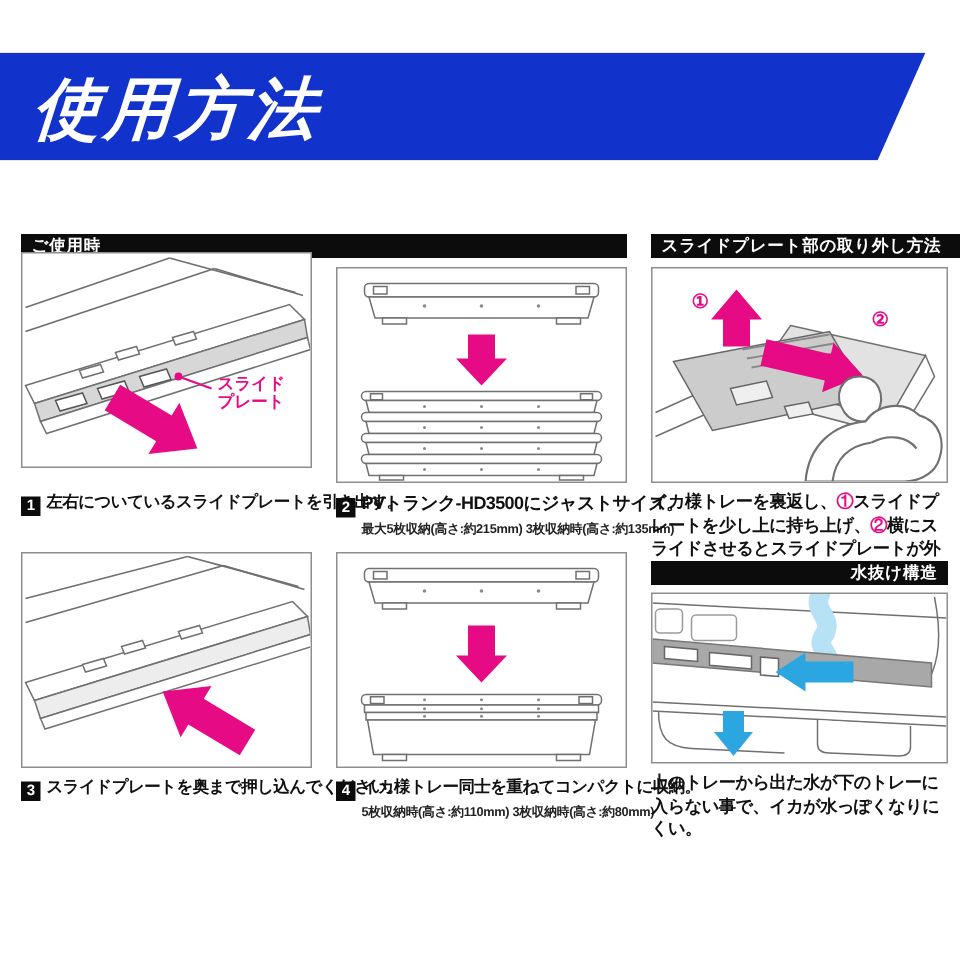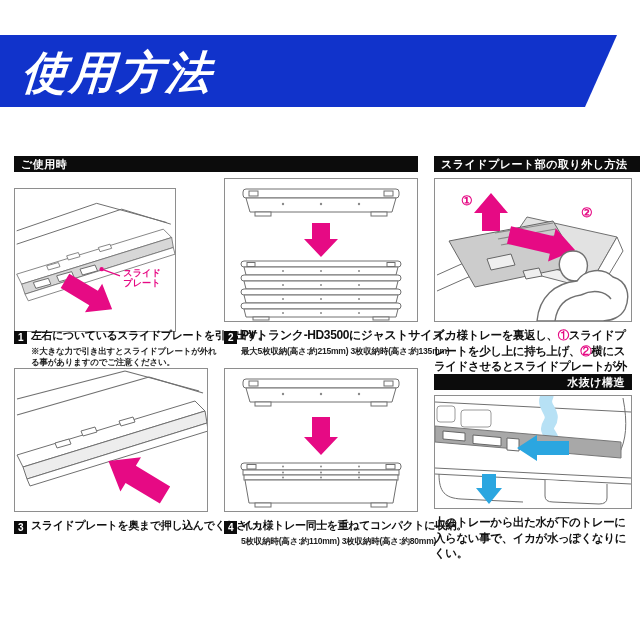--- a/index.html
+++ b/index.html
@@ -43,21 +43,21 @@
 </head>
 <body>
 
 <div class="abs banner">
   <div class="banner-shape"></div>
   <div class="banner-title">使用方法</div>
 </div>
 
 <div class="abs blk-bar" style="left:14px;top:156px;width:404px;">ご使用時</div>
 
-<div class="abs panel" style="left:14px;top:188px;width:162px;height:144px;">
+<div class="abs panel" style="left:14px;top:168px;width:194px;height:144px;">
   <svg viewBox="0 0 192 142">
     <g fill="none" stroke="#707070" stroke-width="1.2">
       <path d="M2 36 L98 3"></path>
         <path d="M2 52 L128 10"></path>
       <path d="M98 3 L182 26"></path>
         <path d="M128 10 L187 28"></path>
     </g>
     <polygon points="2,88 178,34 188,44 8,100" fill="#fff" stroke="#707070"></polygon>
     <g fill="#fff" stroke="#707070">
       <polygon points="38,78 52,74 54,79 40,83"></polygon>
@@ -189,21 +189,20 @@
         <circle cx="134" cy="103.5" r="1"></circle>
       <circle cx="58" cy="108.5" r="1"></circle>
         <circle cx="96" cy="108.5" r="1"></circle>
         <circle cx="134" cy="108.5" r="1"></circle>
     </g>
   </svg>
 </div>
 
 <div class="abs cap" style="left:14px;top:328px;width:206px;">
   <span class="badge">1</span><span>左右についているスライドプレートを引き出す。</span>
-  <div class="note" style="white-space:normal;width:188px;">※大きな力で引き出すとスライドプレートが外れる事がありますのでご注意ください。</div>
 </div>
 <div class="abs cap" style="left:224px;top:328px;width:206px;font-size:12px;">
   <span class="badge">2</span><span>PVトランク-HD3500にジャストサイズ。</span>
   <div class="note">最大5枚収納(高さ:約215mm) 3枚収納時(高さ:約135mm)</div>
 </div>
 <div class="abs cap" style="left:14px;top:518px;width:206px;">
   <span class="badge">3</span><span>スライドプレートを奥まで押し込んでください。</span>
 </div>
 <div class="abs cap" style="left:224px;top:518px;width:206px;">
   <span class="badge">4</span><span>イカ様トレー同士を重ねてコンパクトに収納。</span>

